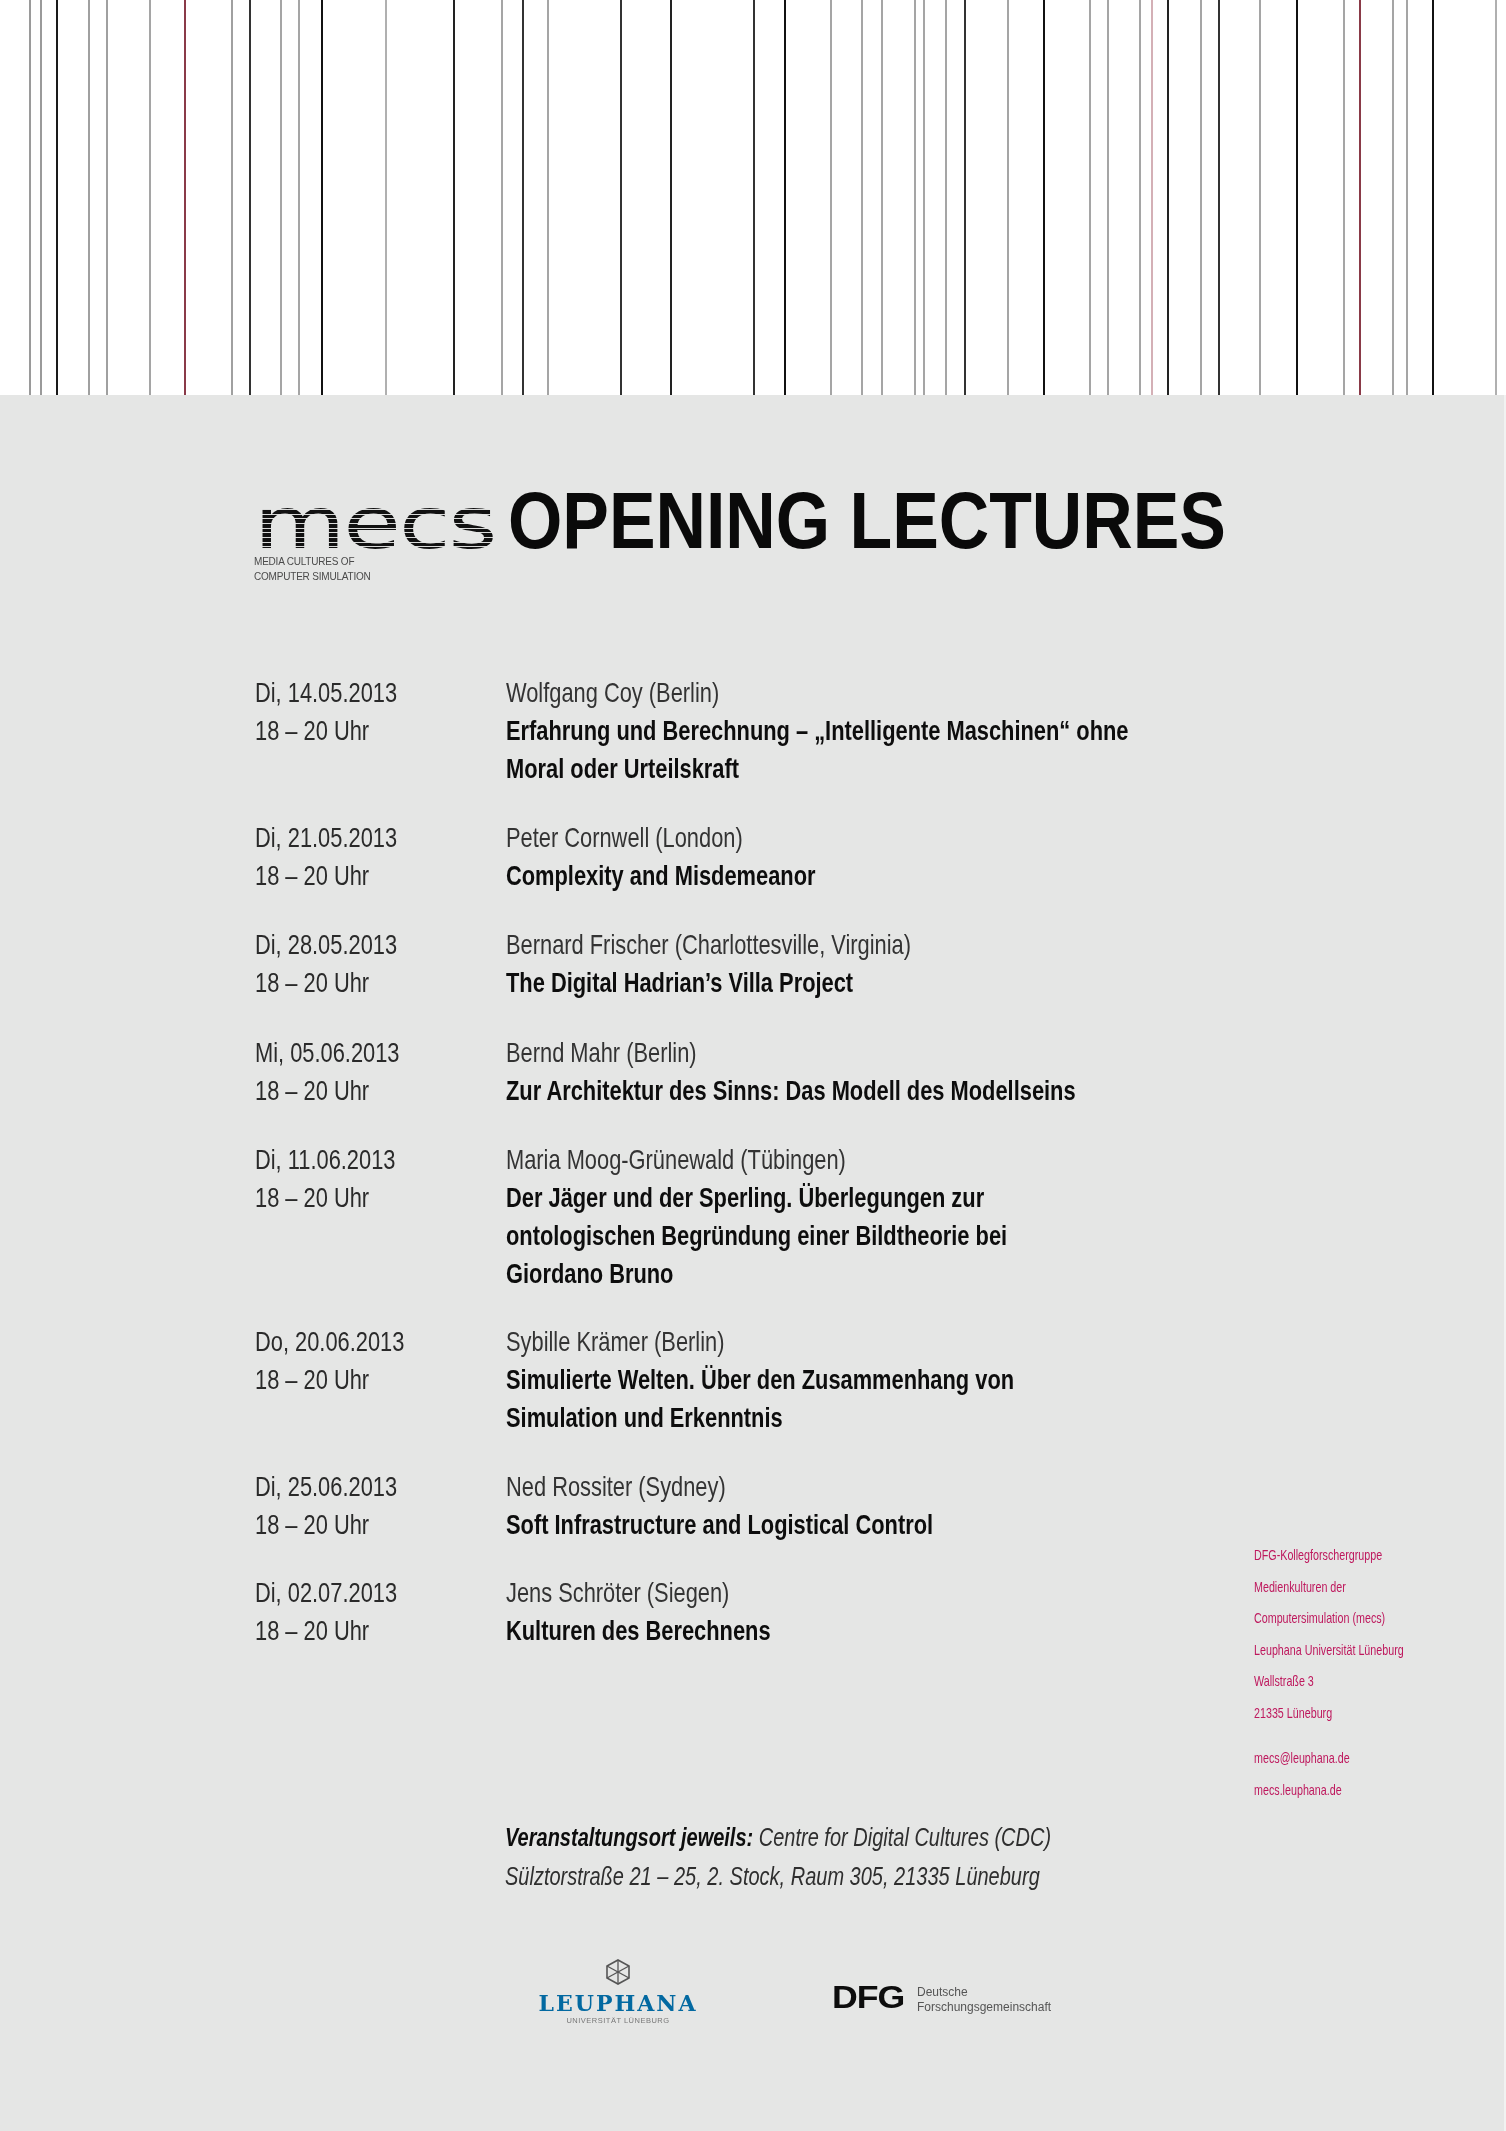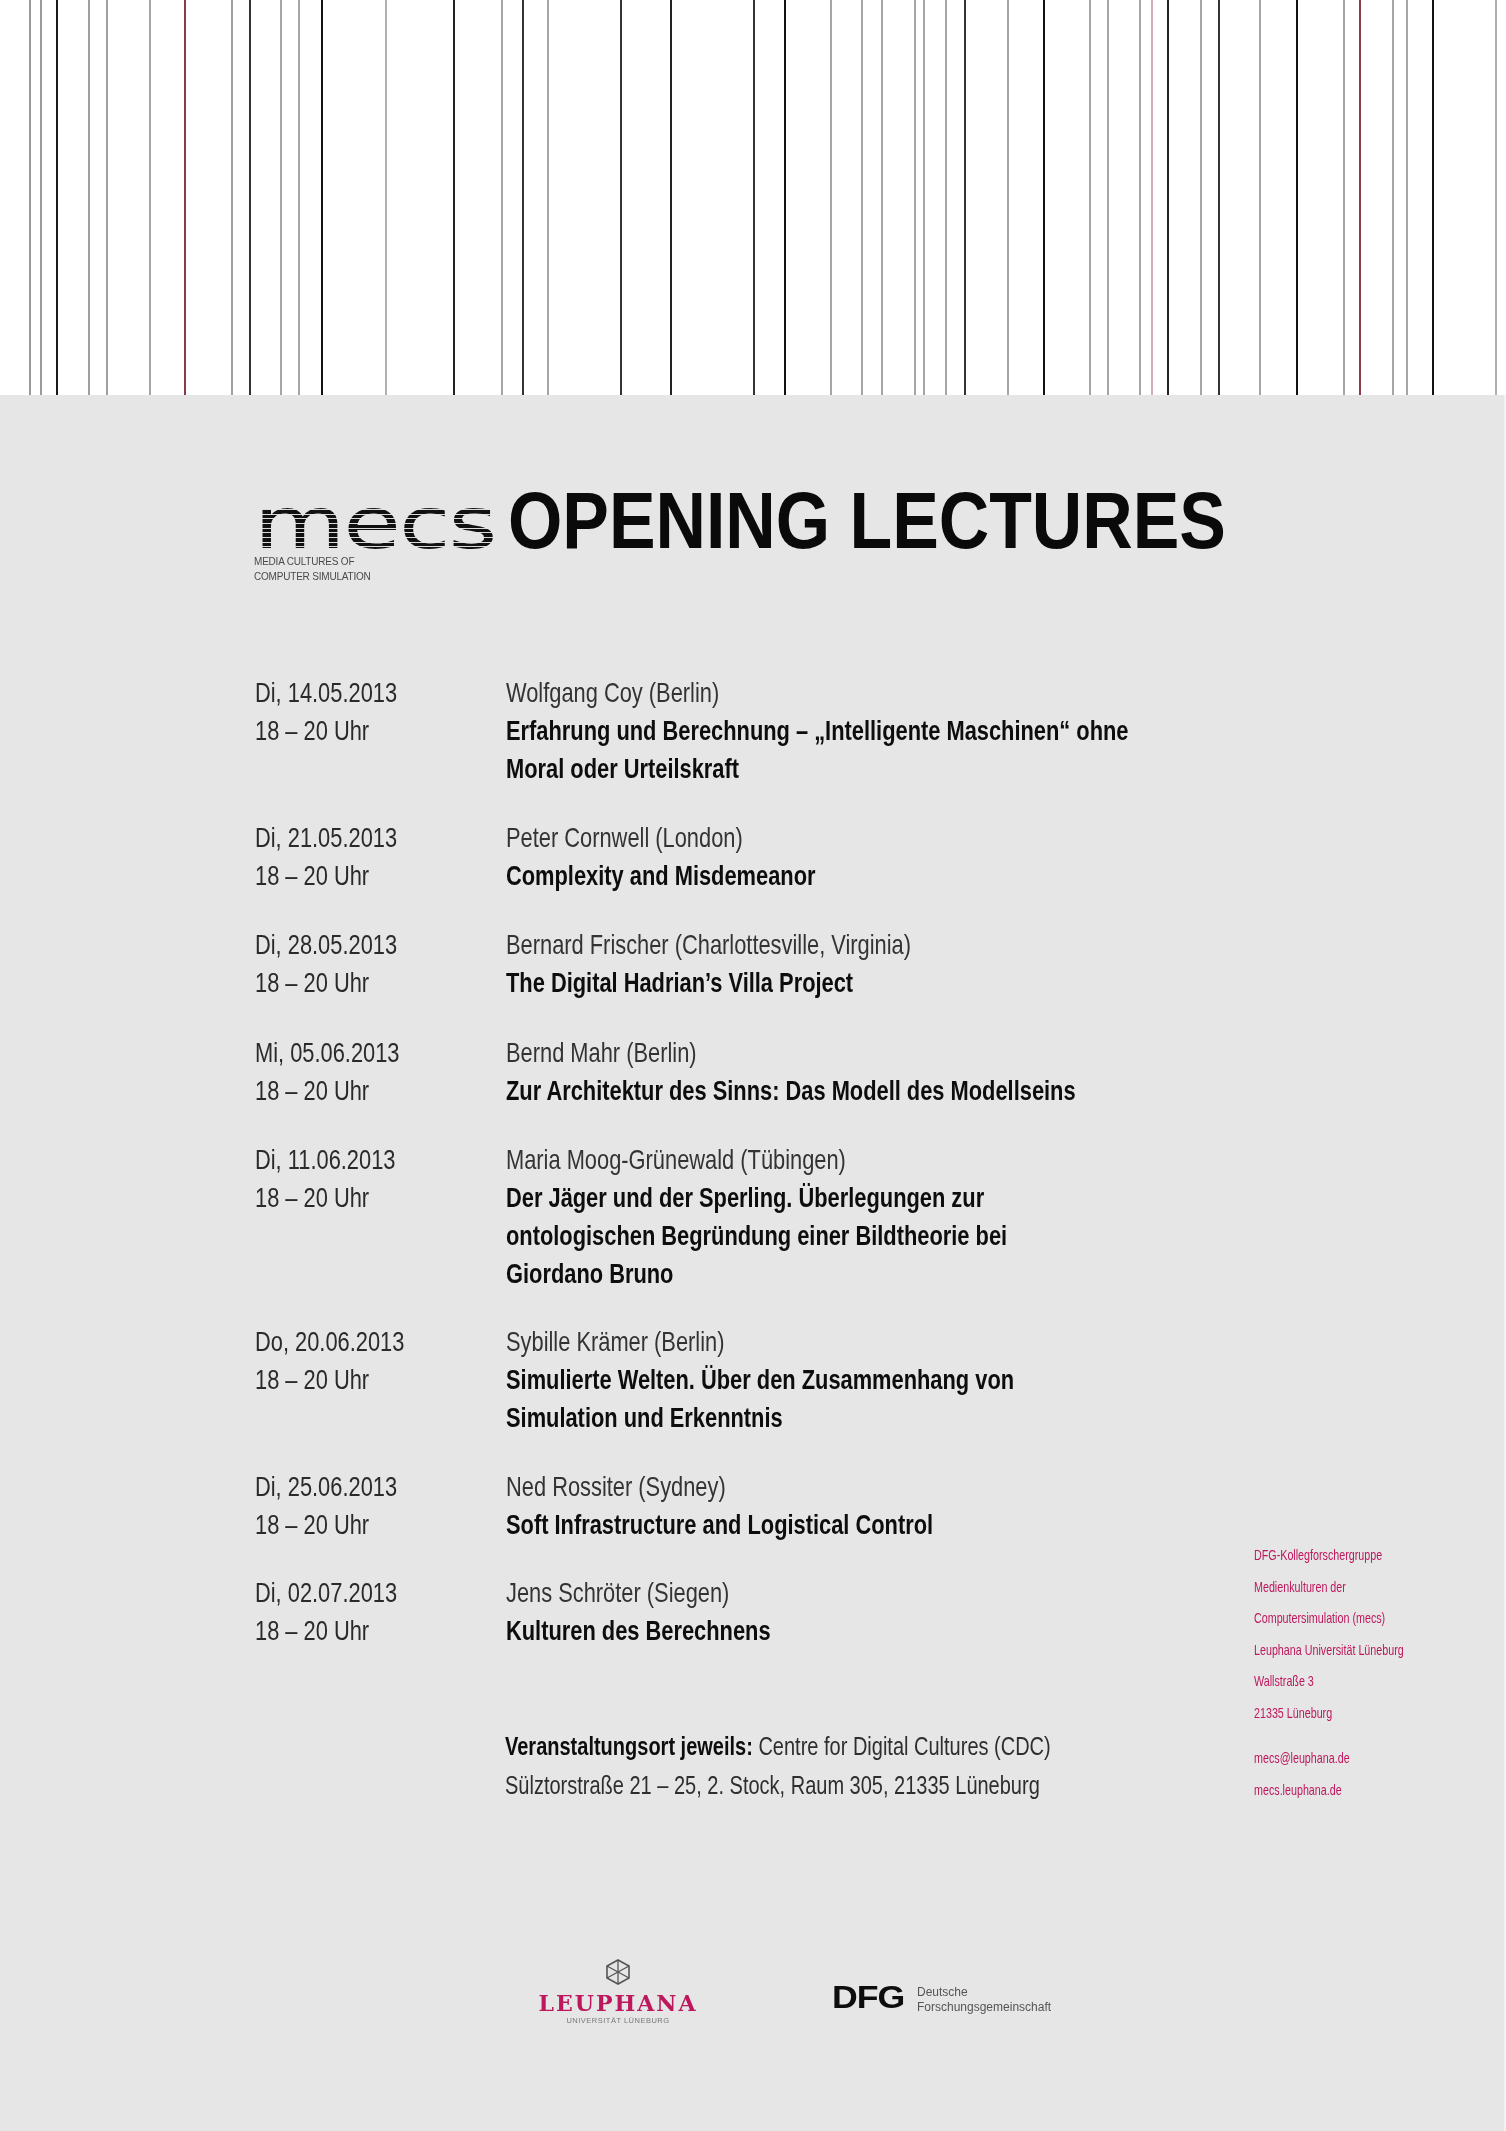--- a/index.html
+++ b/index.html
@@ -41,33 +41,33 @@
 
   .cond { display: inline-block; transform: scaleX(0.78); transform-origin: left top; white-space: nowrap; }
 
   .entry { position: absolute; left: 0; width: 1506px; }
   .date-col { position: absolute; left: 255px; top: 0; font-size: 28px; line-height: 38px; color: #2a2a2a; }
   .info-col { position: absolute; left: 506px; top: 0; font-size: 28px; line-height: 38px; }
   .line { display: block; height: 38px; white-space: nowrap; }
   .speaker { color: #333333; }
   .talk-title { color: #0d0d0d; font-weight: bold; }
 
-  .venue { position: absolute; left: 505px; top: 1727px; font-size: 25px; line-height: 39px; color: #2e2e2e; }
+  .venue { position: absolute; left: 505px; top: 1818px; font-size: 25px; line-height: 39px; color: #2e2e2e; font-style: italic; }
   .venue b { color: #0d0d0d; }
 
   .address { position: absolute; left: 1254px; top: 1540px; font-size: 14.5px; line-height: 31.5px; color: #be185d; }
   .address .gap { height: 14px; }
 
   .logos { position: absolute; left: 0; top: 1955px; width: 1506px; height: 80px; }
   .leuphana { position: absolute; left: 518px; top: 0; width: 200px; text-align: center; }
   .leuphana .hex { position: absolute; left: 88px; top: 4px; width: 24px; height: 26px; }
   .leuphana .name {
     position: absolute; left: 0; top: 37px; width: 200px; text-align: center;
     font-family: "DejaVu Serif", serif; font-weight: bold; font-size: 22px; line-height: 22px;
-    letter-spacing: 2px; color: #be185d;
+    letter-spacing: 2px; color: #0369a1;
   }
   .leuphana .uni {
     position: absolute; left: 0; top: 62px; width: 200px; text-align: center;
     font-size: 7.5px; line-height: 8px; letter-spacing: 0.5px; color: #777;
   }
   .dfg { position: absolute; left: 832px; top: 28px; }
   .dfg .mark {
     position: absolute; left: 0; top: 0; font-weight: bold; font-size: 34px; line-height: 30px;
     color: #0d0d0d; letter-spacing: -1px; transform: scaleX(1.05) scaleY(0.92); transform-origin: left top;
   }

